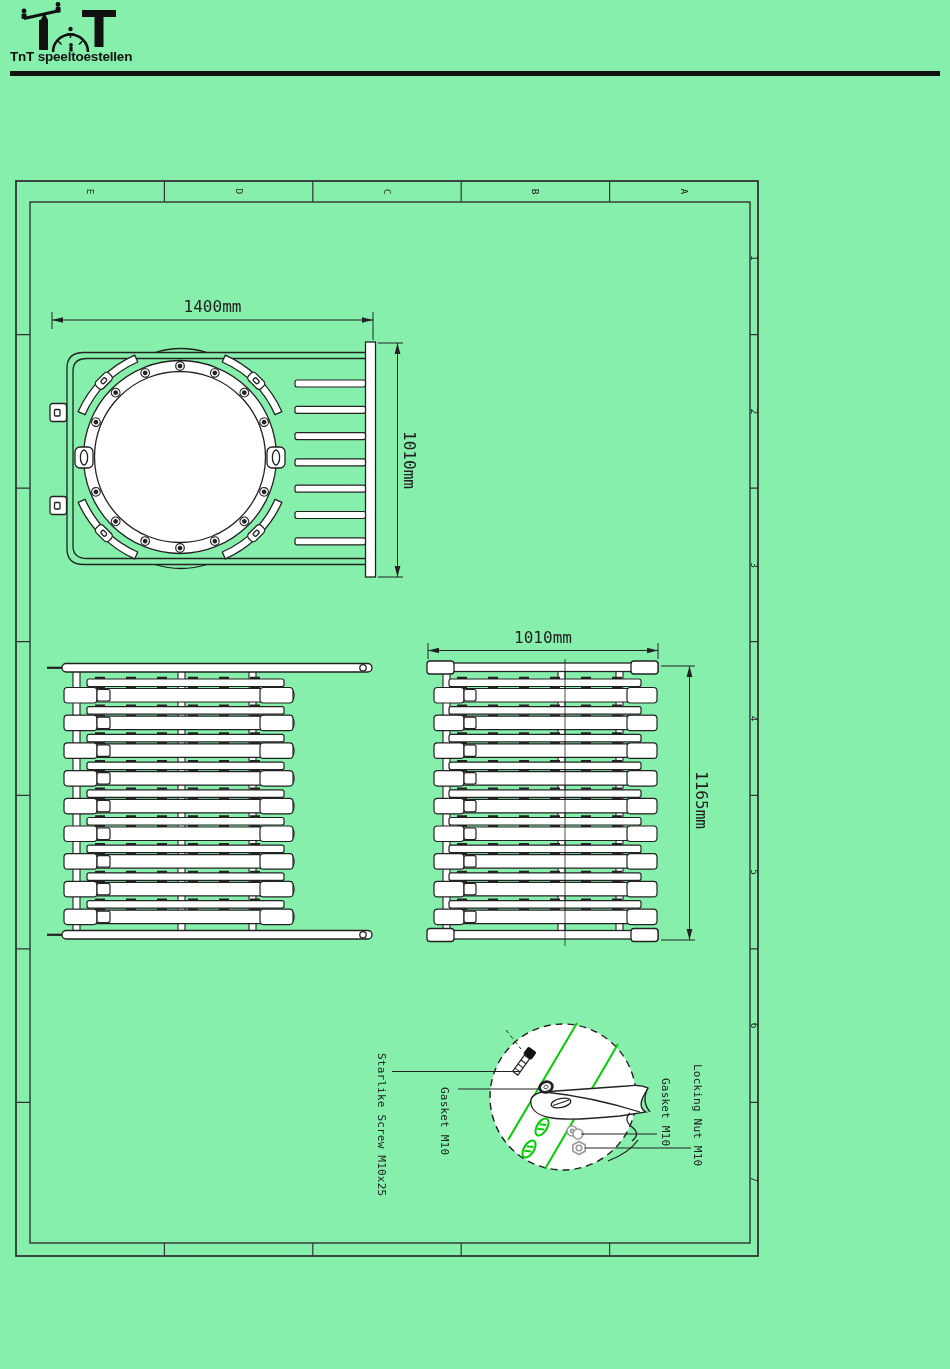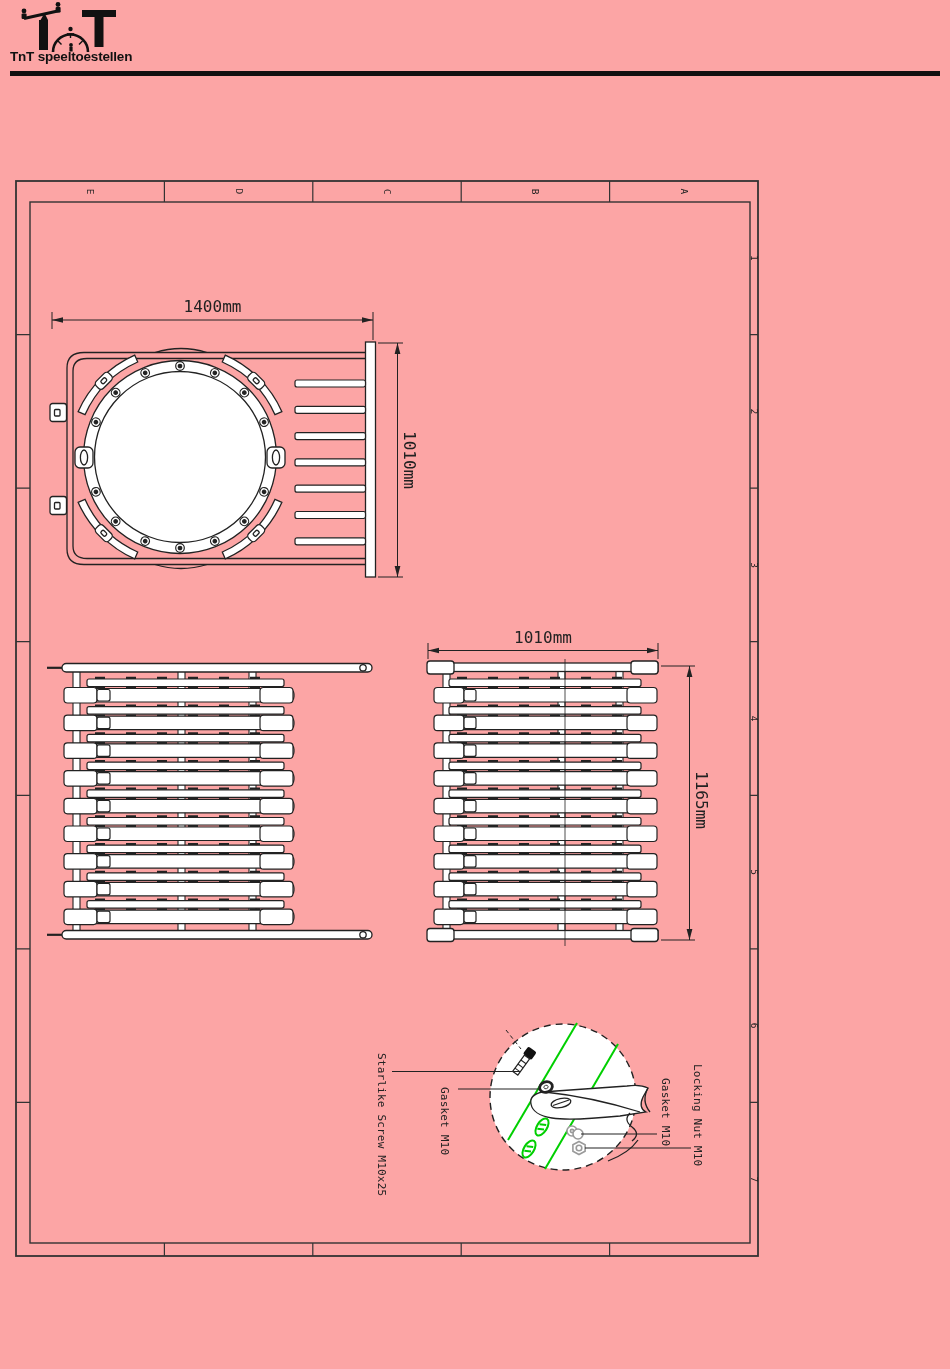--- a/index.html
+++ b/index.html
@@ -1,16 +1,16 @@
 <!DOCTYPE html>
 <html><head>
 <meta charset="utf-8">
 <style>
   html,body{margin:0;padding:0;background:#fff;}
-  .page{position:relative;width:950px;height:1369px;background:#fca5a5;overflow:hidden;
+  .page{position:relative;width:950px;height:1369px;background:#86efac;overflow:hidden;
         font-family:"Liberation Sans",sans-serif;color:#111;}
   .brand{position:absolute;left:10px;top:49px;font-size:13.5px;font-weight:bold;
          letter-spacing:-0.2px;color:#111;}
   .hr{position:absolute;left:10px;top:71px;width:930px;height:4.5px;background:#111;}
   .logo-svg{position:absolute;left:8px;top:0px;}
   .sheet-svg{position:absolute;left:0;top:0;}
   text{font-family:"DejaVu Sans Mono","Liberation Mono",monospace;fill:#222;}
   .dimtxt{font-size:16px;}
   .callout{font-size:11px;letter-spacing:0.2px;}
   .zone{font-size:9.5px;}

